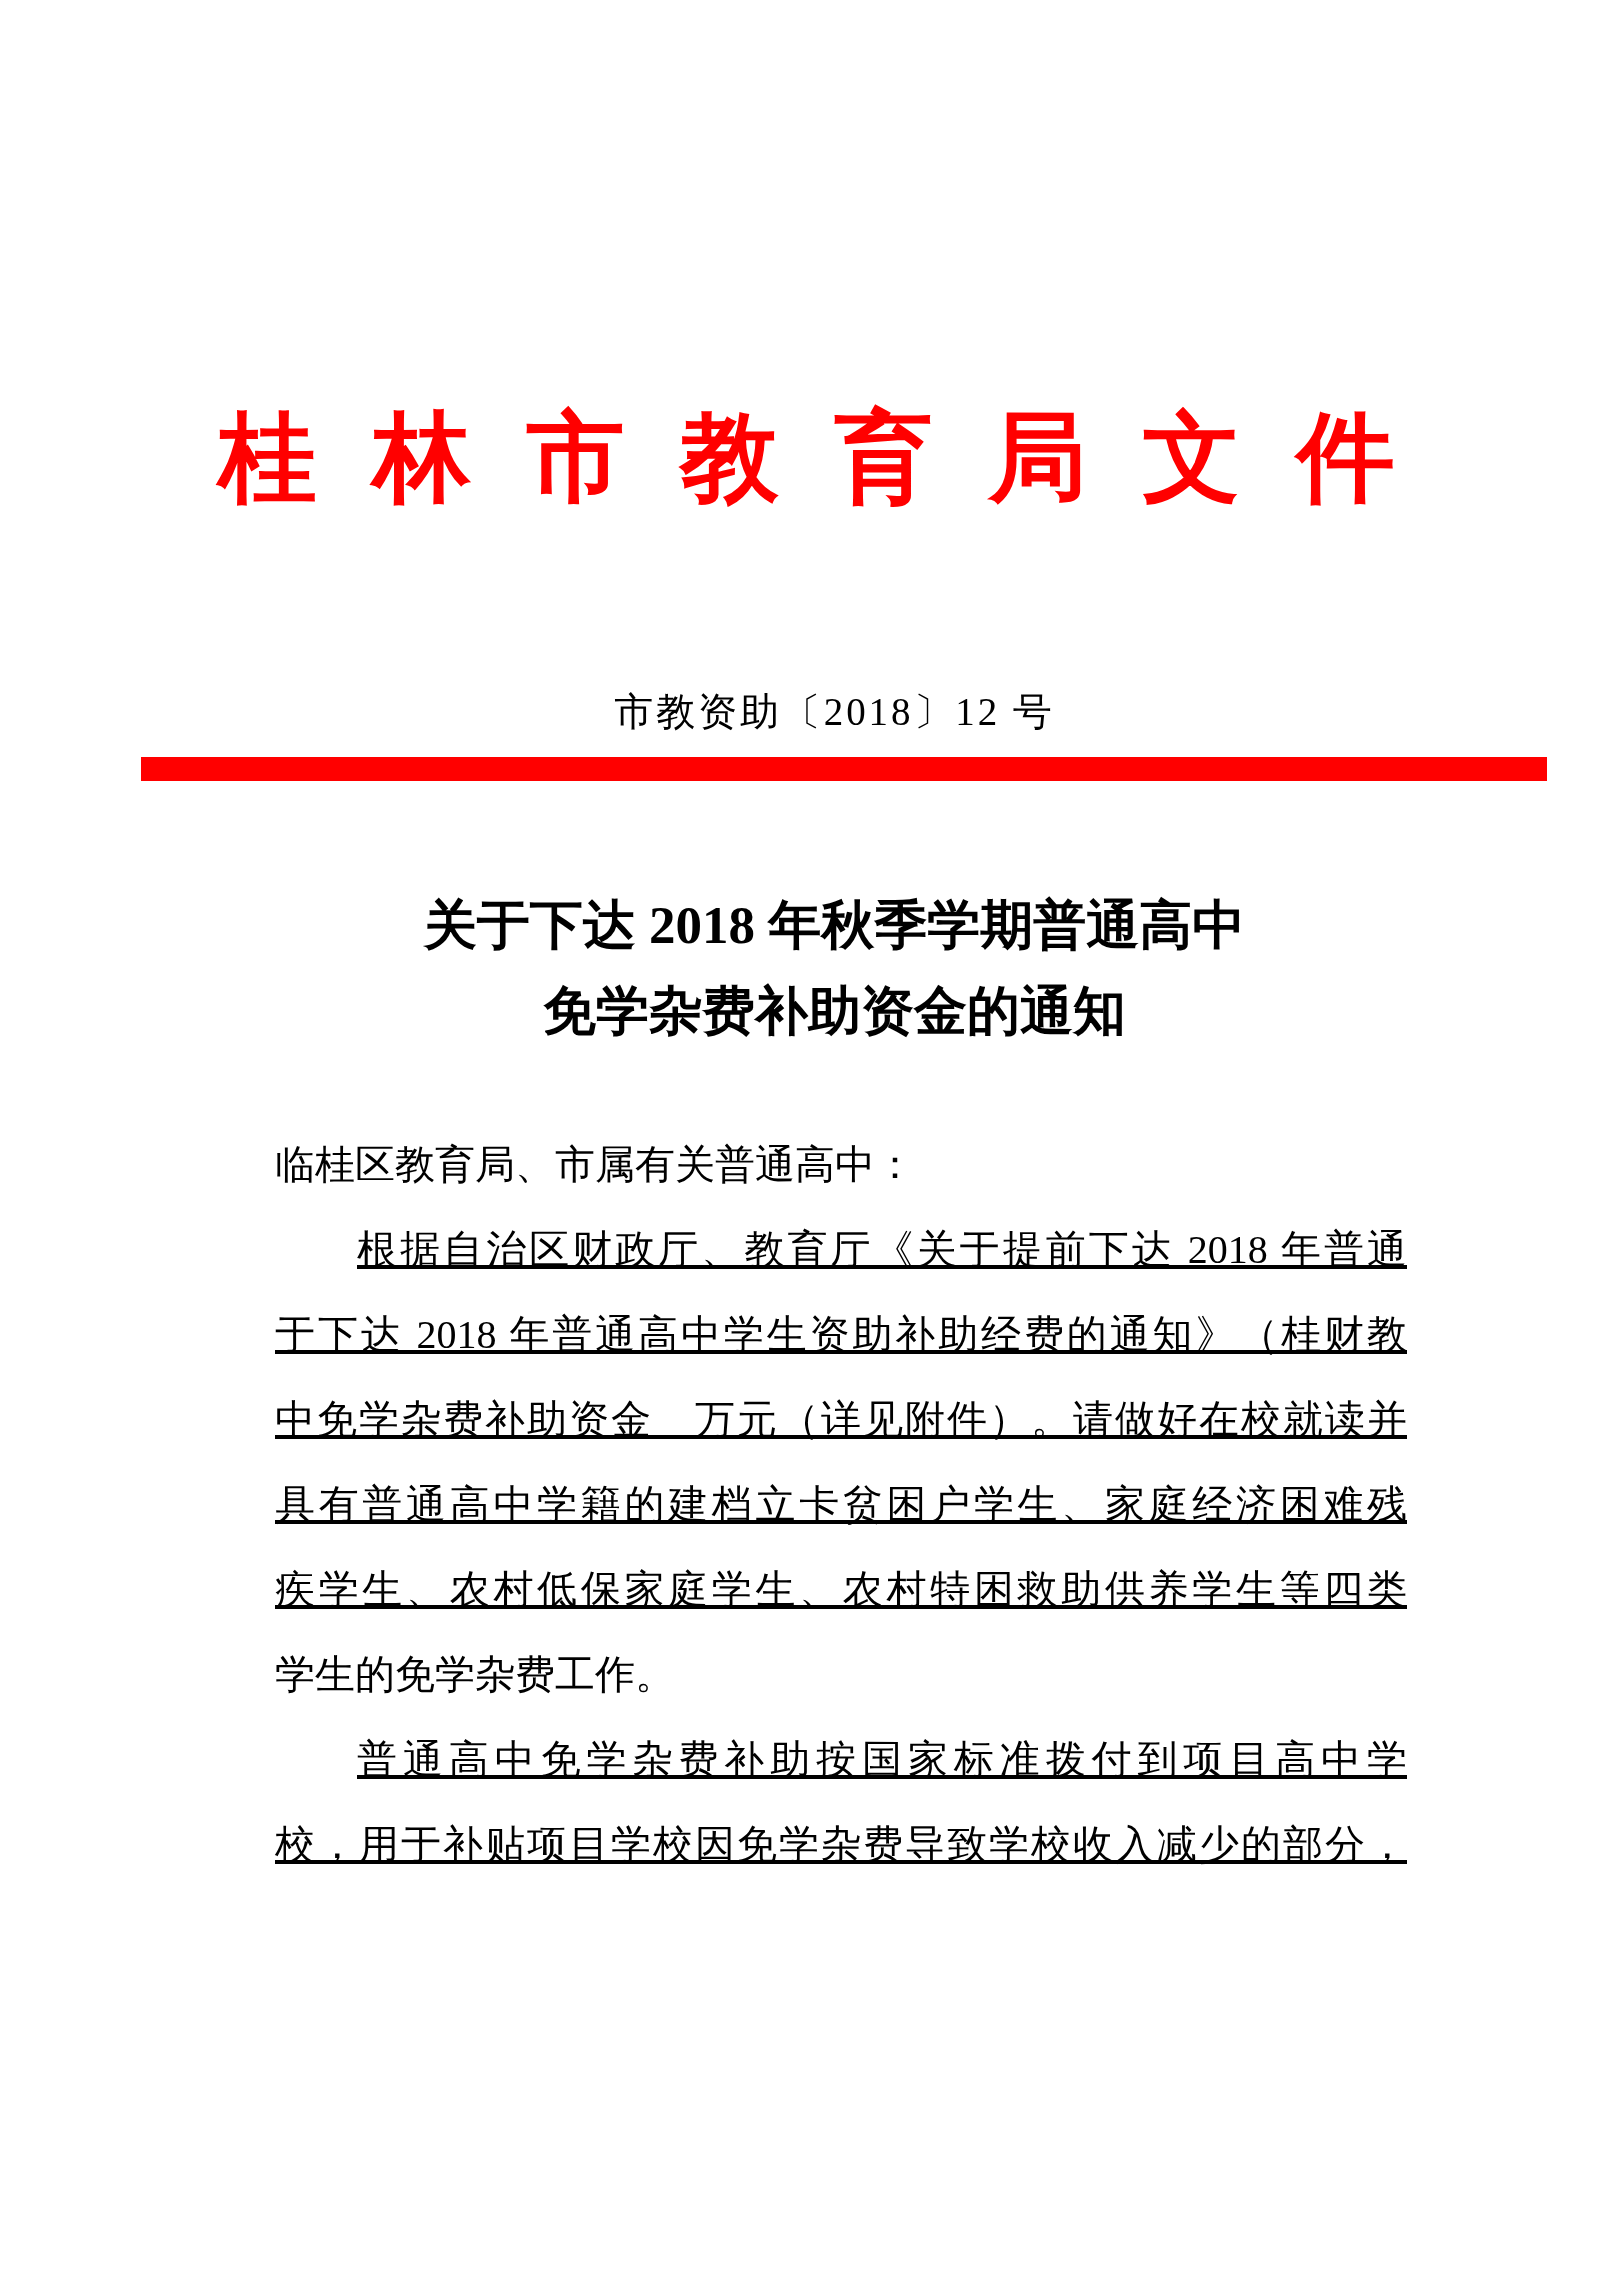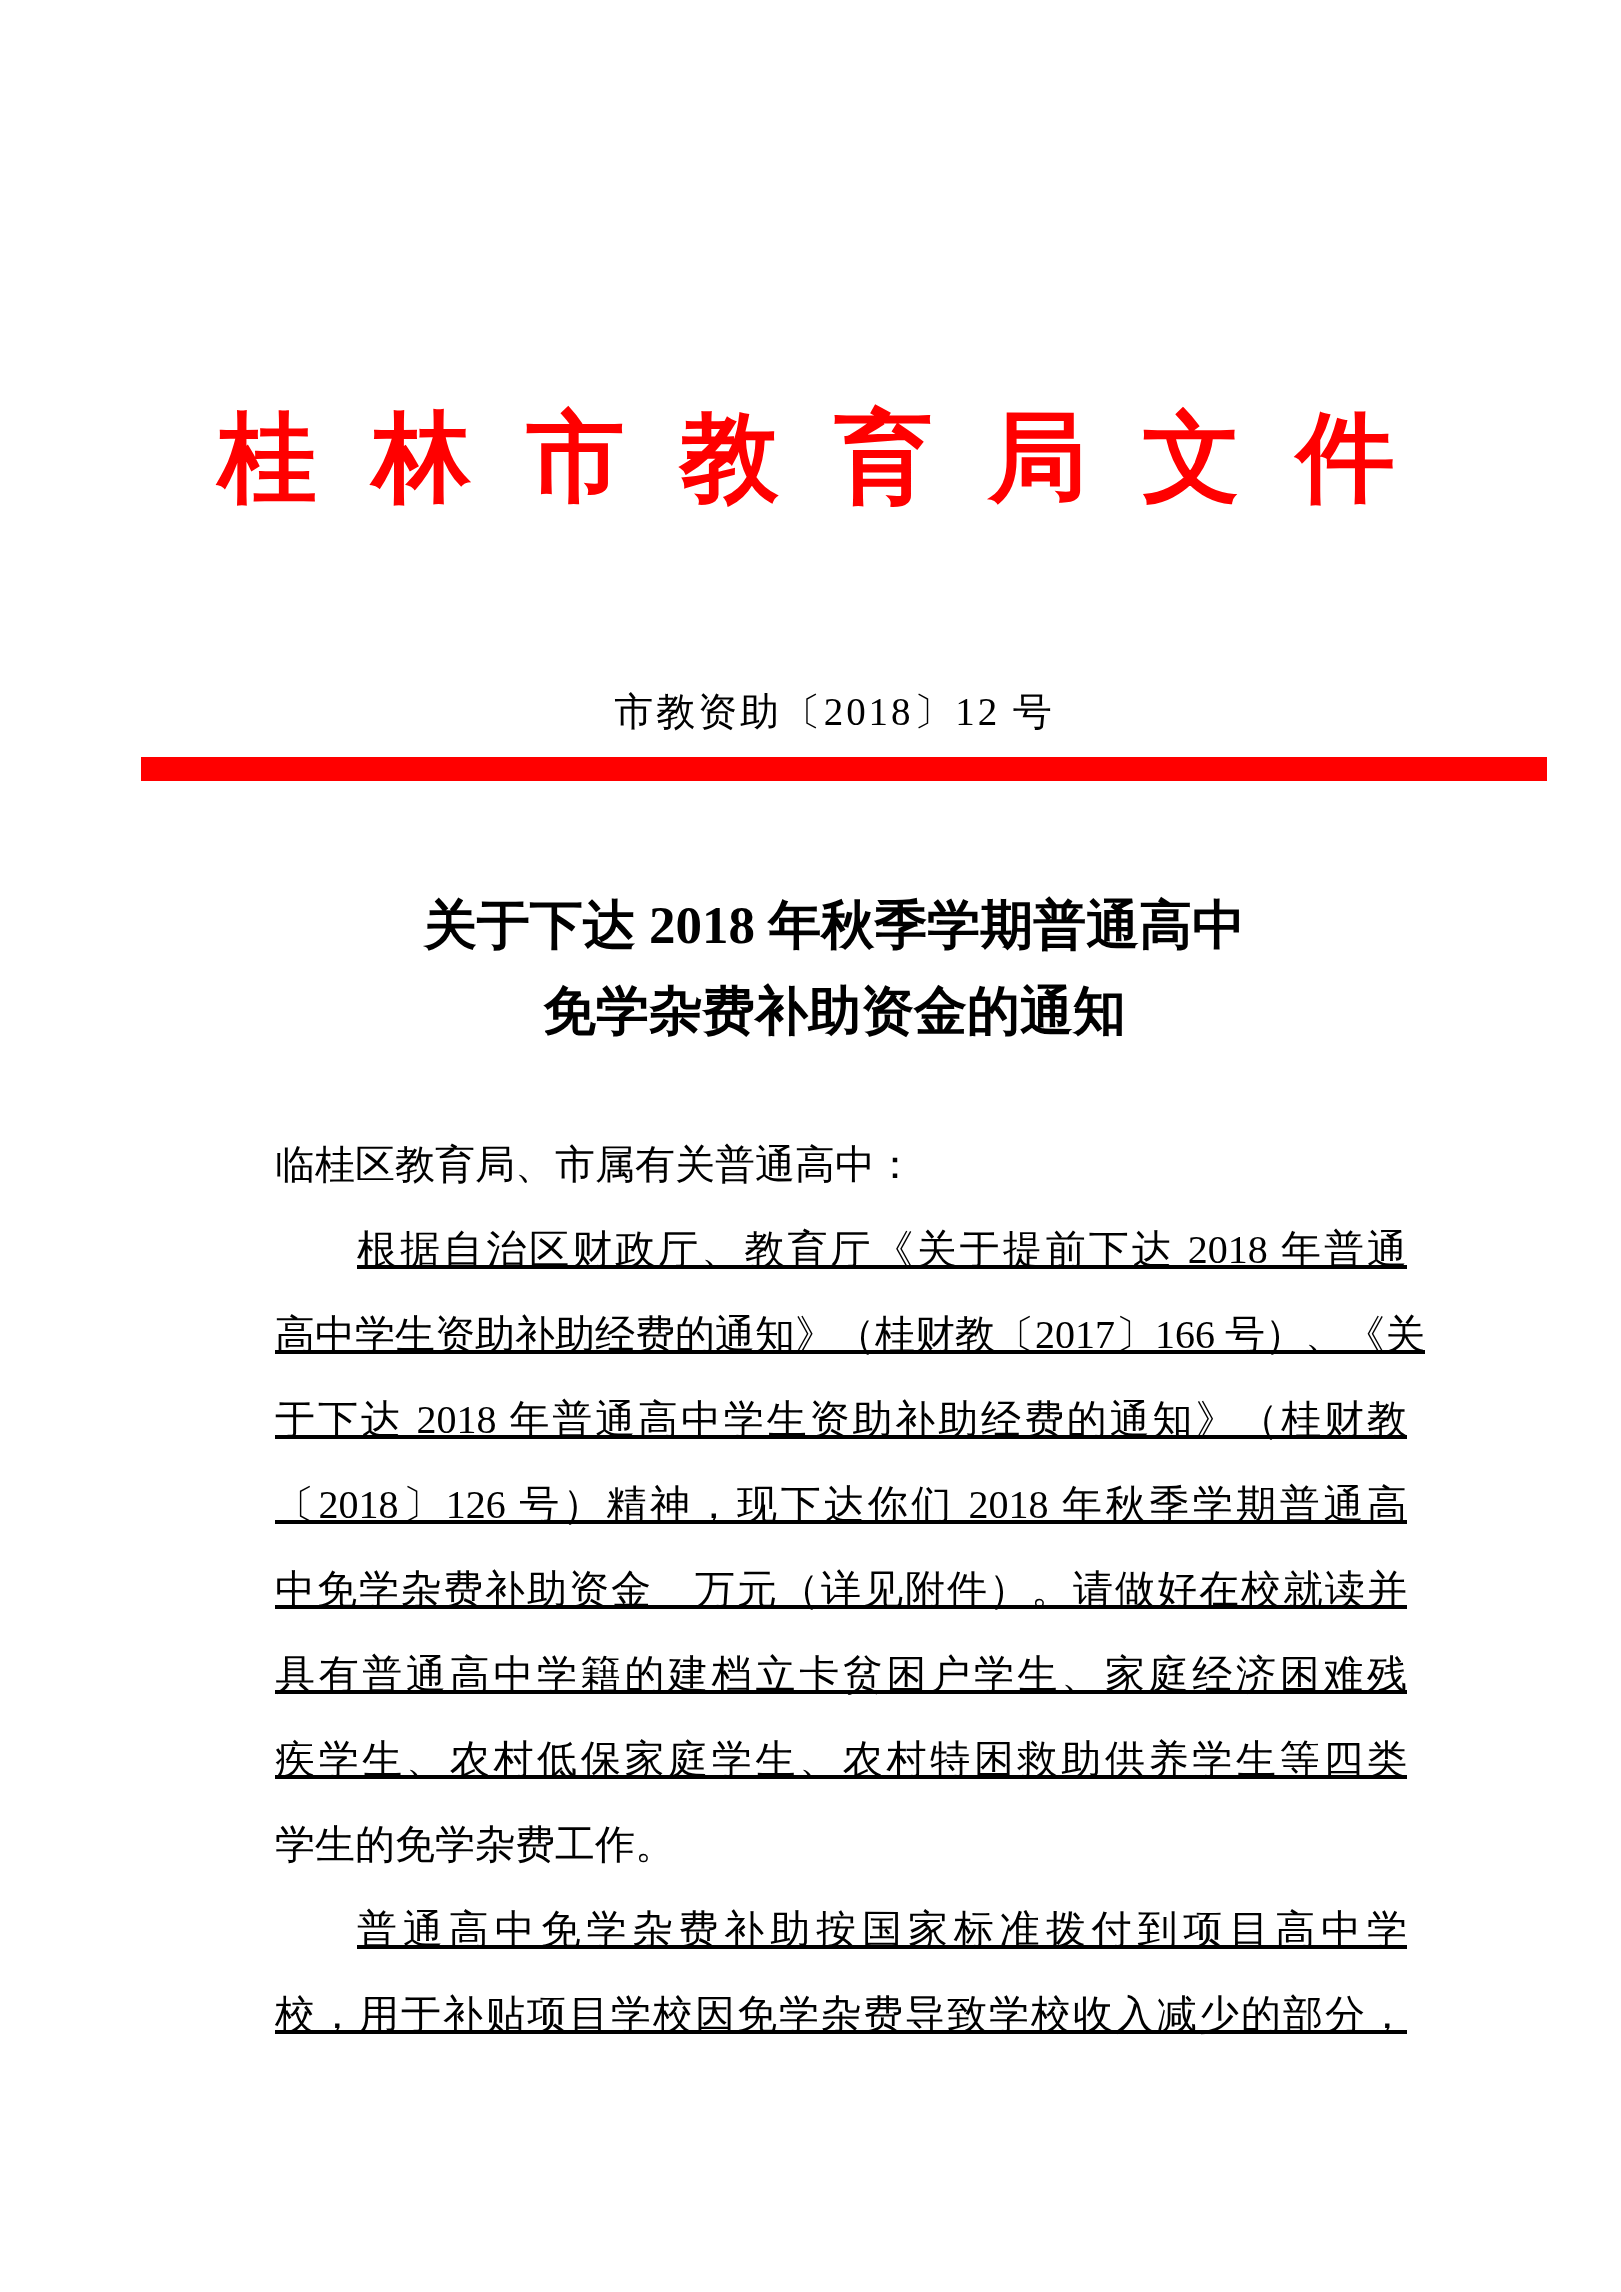--- a/index.html
+++ b/index.html
@@ -106,23 +106,21 @@
   <div class="doc-title">
 
   <div class="title-line">关于下达 2018 年秋季学期普通高中</div>
       <div class="title-line">免学杂费补助资金的通知</div>
     </div>
 
   <div class="doc-body">
 
   <div class="body-line">临桂区教育局、市属有关普通高中：</div>
       <div class="body-line indent justify">根据自治区财政厅、教育厅《关于提前下达 2018 年普通</div>
-      <div class="body-line justify">高中学生资助补助经费的通知》（桂财教〔2017〕166 号）、《关</div>
       <div class="body-line justify">于下达 2018 年普通高中学生资助补助经费的通知》（桂财教</div>
-      <div class="body-line justify">〔2018〕126 号）精神，现下达你们 2018 年秋季学期普通高</div>
       <div class="body-line justify">中免学杂费补助资金　万元（详见附件）。请做好在校就读并</div>
       <div class="body-line justify">具有普通高中学籍的建档立卡贫困户学生、家庭经济困难残</div>
       <div class="body-line justify">疾学生、农村低保家庭学生、农村特困救助供养学生等四类</div>
       <div class="body-line">学生的免学杂费工作。</div>
       <div class="body-line indent justify">普通高中免学杂费补助按国家标准拨付到项目高中学</div>
       <div class="body-line justify">校，用于补贴项目学校因免学杂费导致学校收入减少的部分，</div>
     </div>
 
 </div>
 

